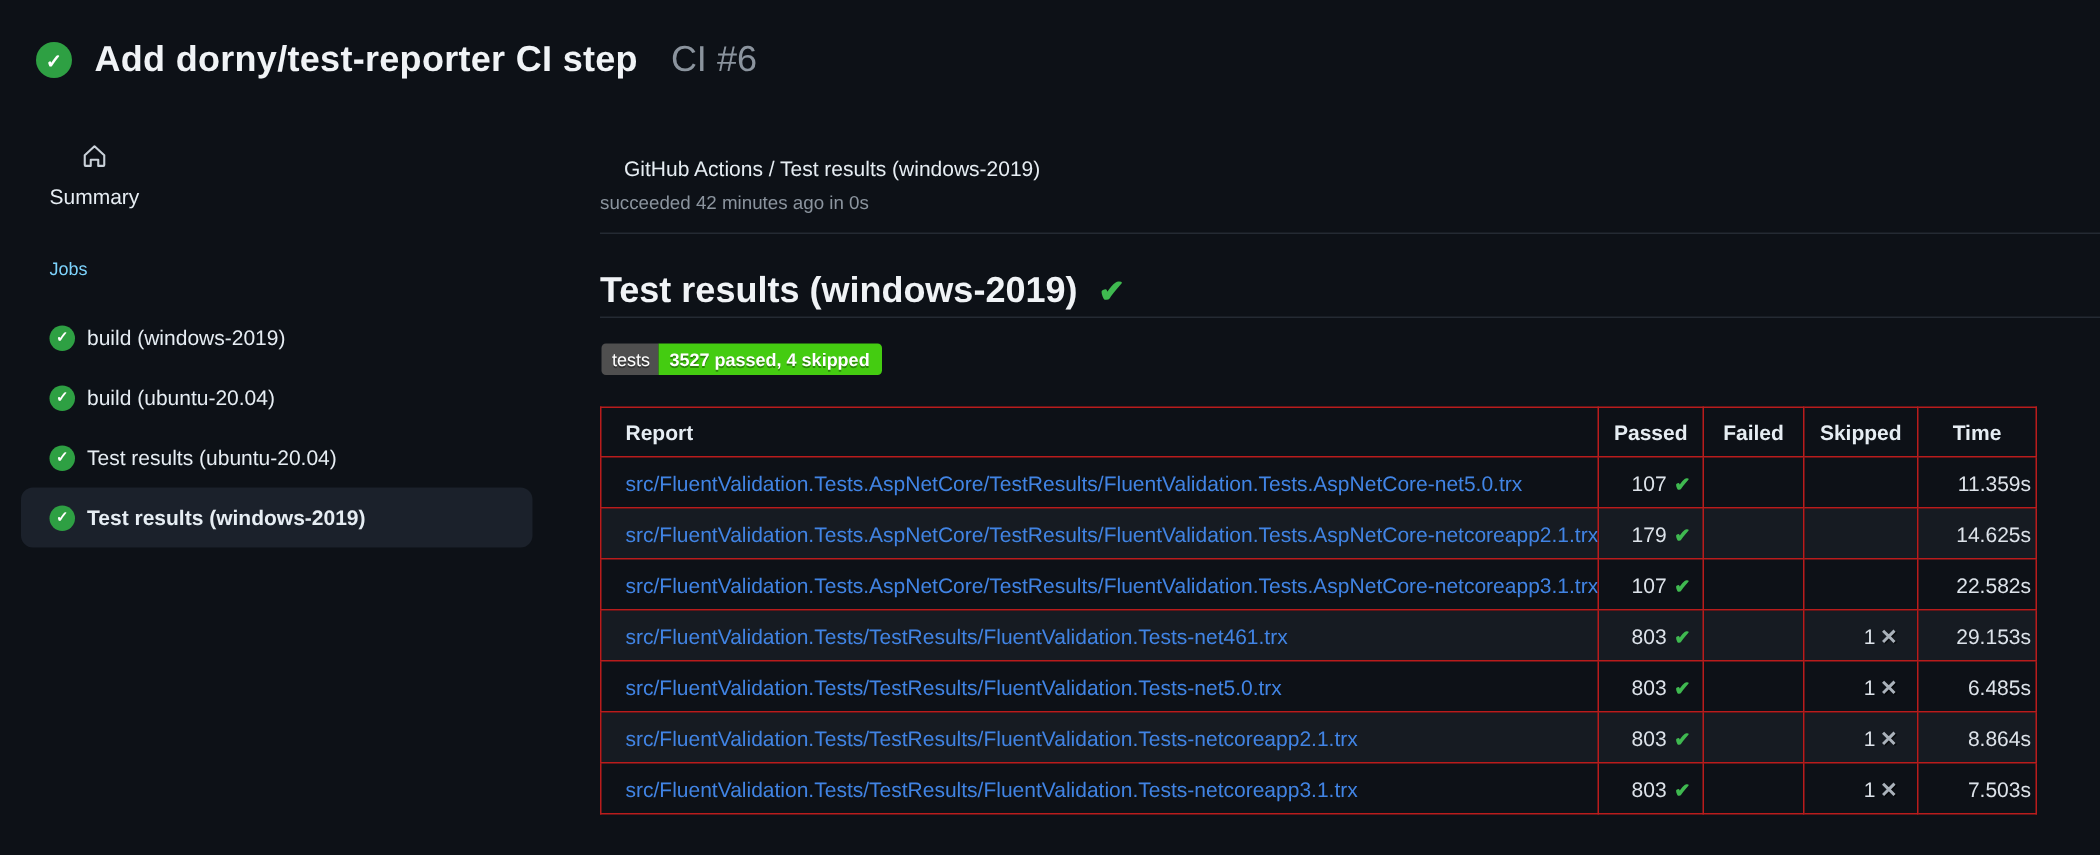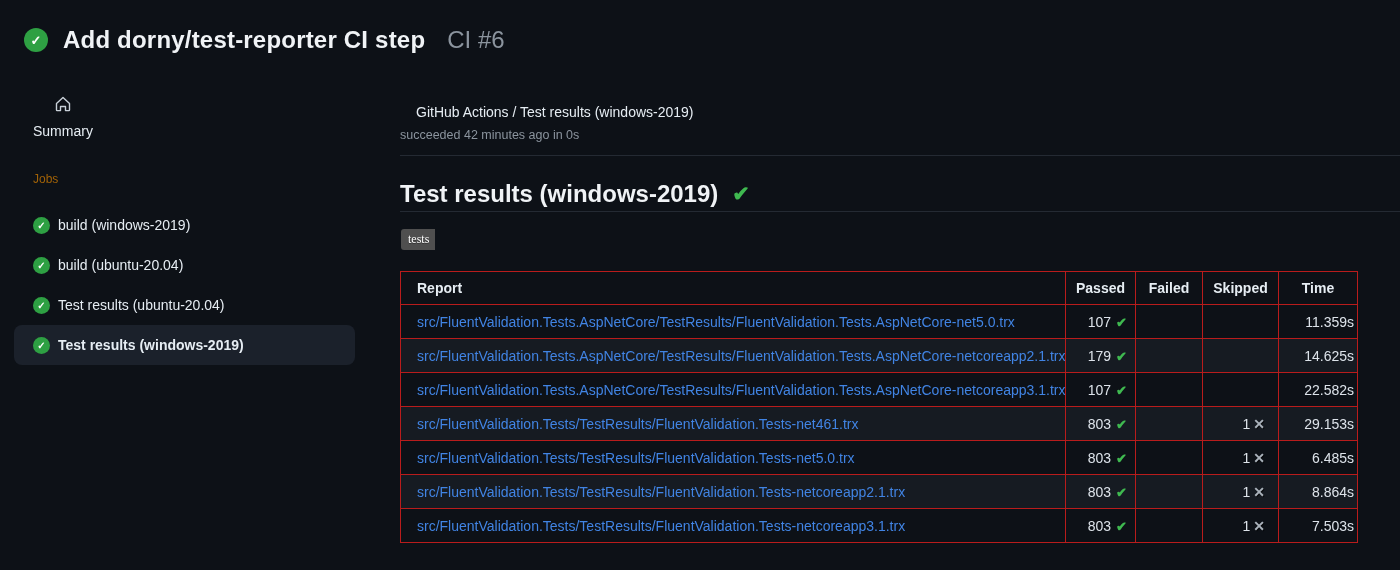--- a/index.html
+++ b/index.html
@@ -35,21 +35,21 @@
     display:flex; align-items:center; gap:11px;
     margin:16px 0 0 33px;
     font-size:14px; color:#e6edf3;
     cursor:pointer;
     width:fit-content;
     flex-direction:column;
   }
   .home-icon { width:16px; height:16px; flex:0 0 auto; }
   .jobs-label {
     margin:33px 0 0 33px;
-    font-size:12px; color:#a16207;
+    font-size:12px; color:#7dd3fc;
   }
   .jobs-list { margin-top:19px; }
   .job-item {
     margin-left:14px;
     width:341px; height:40px;
     border-radius:8px;
     display:flex; align-items:center; gap:8px;
     padding-left:19px;
     font-size:14px; color:#e6edf3;
     cursor:pointer;
@@ -79,21 +79,21 @@
     position:absolute; left:0; top:180px;
     font-size:24px; font-weight:600; color:#f0f3f6;
     display:flex; align-items:center; gap:14px;
     white-space:nowrap;
   }
   .heading-check { color:#3fb950; font-size:21px; font-weight:700; }
 
   .badge {
     position:absolute; left:1px; top:229px;
     display:flex; height:21px;
-    font-family:Liberation Serif, serif;
+    font-family:Liberation Sans, sans-serif;
     font-size:12px;
     color:#ffffff;
     text-shadow:0 1px 0 rgba(0,0,0,0.35);
   }
   .badge-label {
     background:#4f4f4f;
     border-radius:3px 0 0 3px;
     display:flex; align-items:center;
     padding:0 6px 0 7px;
   }
@@ -187,20 +187,21 @@
   <div class="divider divider-1"></div>
 
   <div class="check-heading">
     <span>Test results (windows-2019)</span>
     <span class="heading-check">✔</span>
   </div>
   <div class="divider divider-2"></div>
 
   <div class="badge">
     <span class="badge-label">tests</span>
+    <span class="badge-value">3527 passed, 4 skipped</span>
   </div>
 
   <table class="results-table">
     <colgroup>
       <col class="c-report">
         <col class="c-passed">
         <col class="c-failed">
         <col class="c-skipped">
         <col class="c-time">
     </colgroup>

